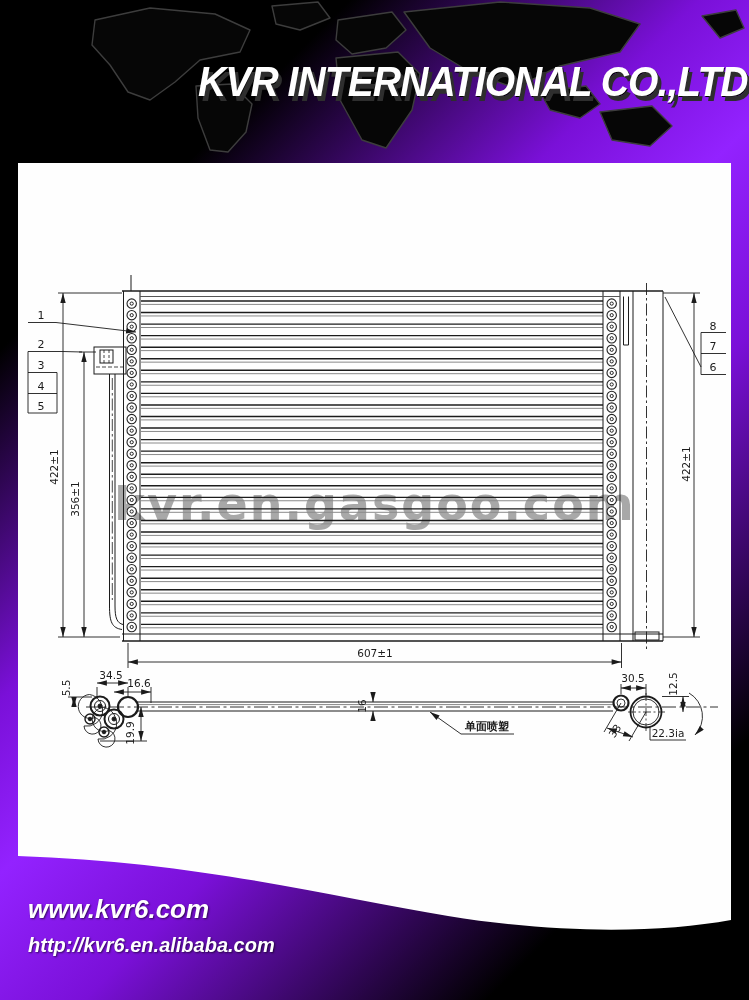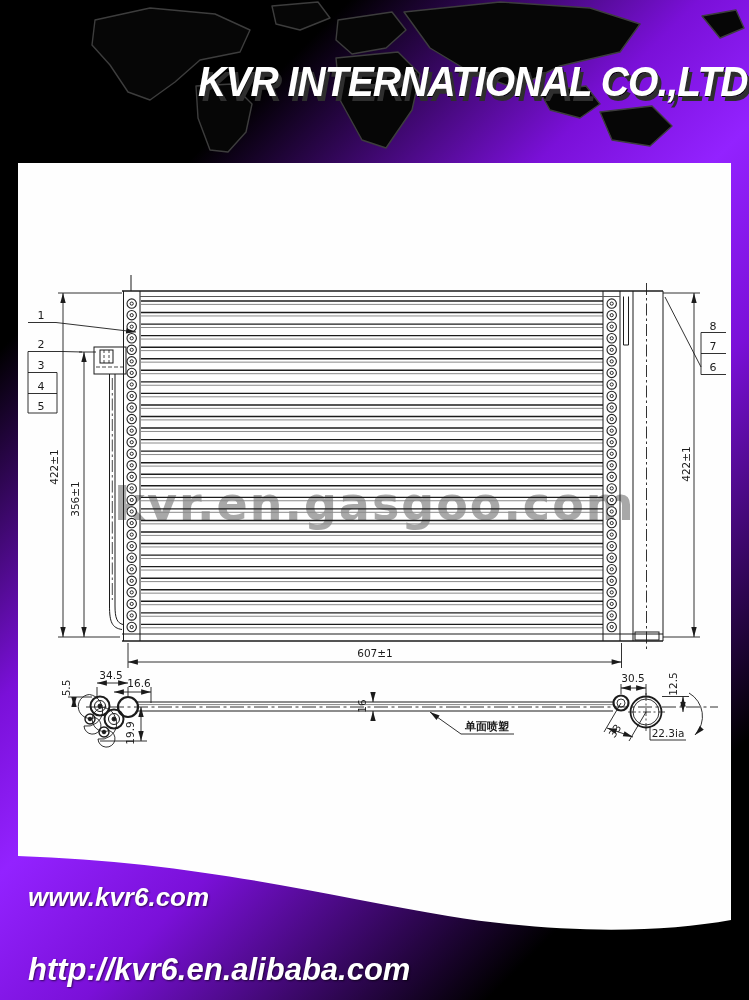--- a/index.html
+++ b/index.html
@@ -7,23 +7,23 @@
     background:linear-gradient(135deg,#000 0%,#000 20%,#7a10d8 40%,#9322ff 50%,#7a10d8 62%,#000 85%,#000 100%);
     font-family:"Liberation Sans",sans-serif;}
   .hdr{position:absolute;left:0;top:0;width:749px;height:163px;}
   .hdr svg{position:absolute;left:0;top:0;}
   .title{position:absolute;left:198px;top:58px;width:560px;color:#fff;
     font-size:42px;font-weight:bold;font-style:italic;white-space:nowrap;
     transform:scaleX(.93);transform-origin:left center;letter-spacing:-1px;
     text-shadow:4px 5px 0 #2e2e2e,1px 1px 0 #000;}
   .panelwrap{position:absolute;left:0;top:0;}
   .foot{position:absolute;left:28px;color:#fff;font-style:italic;font-weight:bold;
-    text-shadow:1px 1px 2px rgba(0,0,0,.6);white-space:nowrap;}
+    text-shadow:1px 1px 2px rgba(0,0,0,.6);white-space:nowrap;margin-top:12px;}
   .foot.site{top:882px;font-size:26px;}
-  .foot.ali{top:952px;font-size:31px;}
+  .foot.ali{top:922px;font-size:20px;}
   text{font-family:"DejaVu Sans",sans-serif;fill:#1b1b1b;}
   .dim{font-size:10.5px;}
   .co{font-size:11px;}
   .wm{font-size:46px;font-weight:bold;fill:#9d9d9d;letter-spacing:2px;opacity:.88;}
   .cn{font-size:11px;font-weight:bold;}
 </style>
 </head>
 <body>
 
 <div class="stage">

